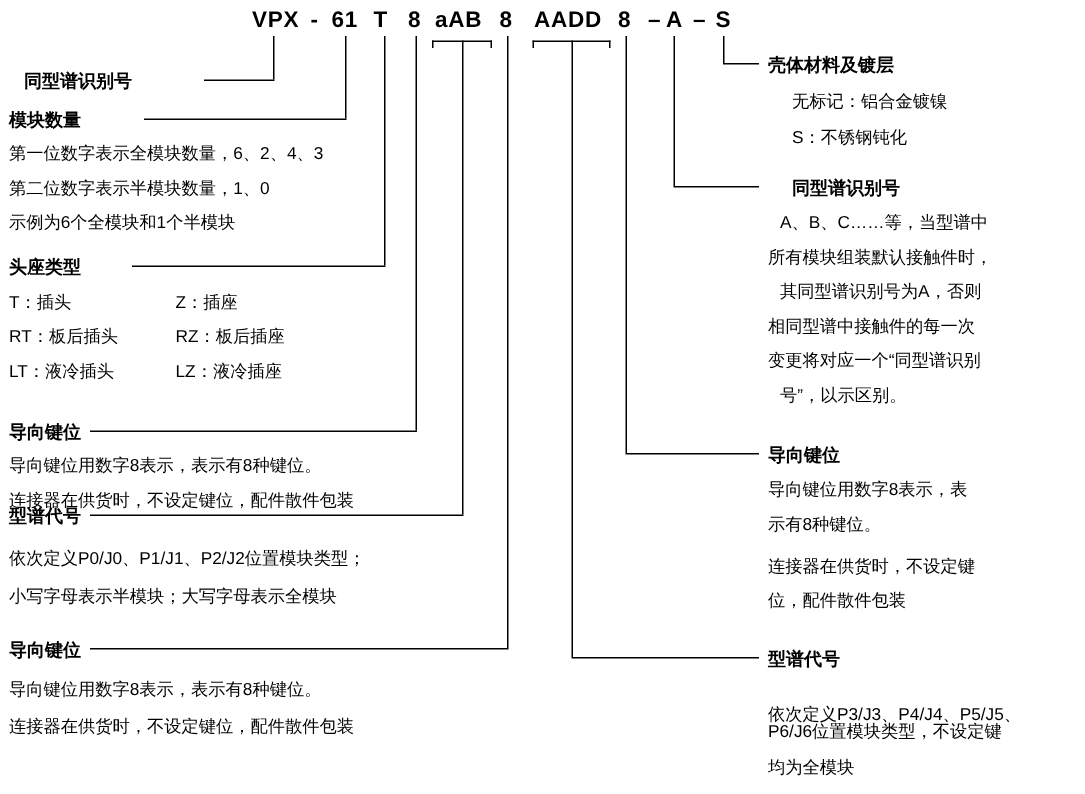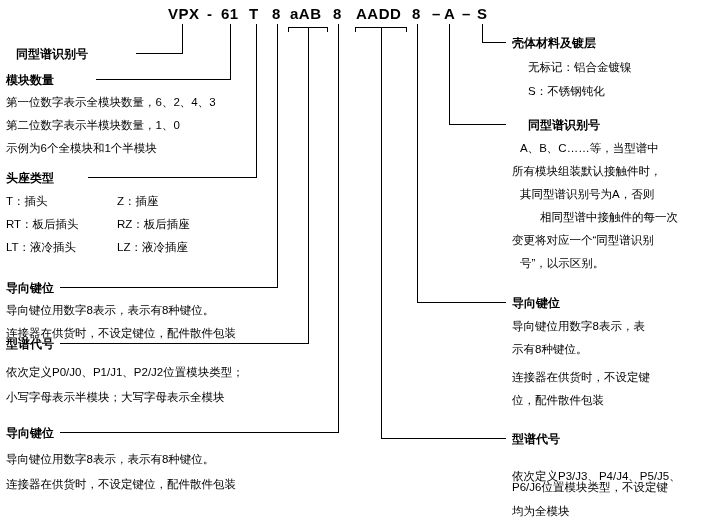--- a/index.html
+++ b/index.html
@@ -123,21 +123,21 @@
   <div class="tx" style="left:6px;top:477px;">连接器在供货时，不设定键位，配件散件包装</div>
 
   <div class="hd" style="left:512px;top:35px;">壳体材料及镀层</div>
   <div class="tx" style="left:528px;top:60px;">无标记：铝合金镀镍</div>
   <div class="tx" style="left:528px;top:84px;">S：不锈钢钝化</div>
 
   <div class="hd" style="left:512px;top:117px;margin-left:16px;">同型谱识别号</div>
   <div class="tx" style="left:520px;top:141px;">A、B、C……等，当型谱中</div>
   <div class="tx" style="left:512px;top:164px;">所有模块组装默认接触件时，</div>
   <div class="tx" style="left:520px;top:187px;">其同型谱识别号为A，否则</div>
-  <div class="tx" style="left:512px;top:210px;margin-left:28px;">相同型谱中接触件的每一次</div>
+  <div class="tx" style="left:512px;top:210px;">相同型谱中接触件的每一次</div>
   <div class="tx" style="left:512px;top:233px;">变更将对应一个“同型谱识别</div>
   <div class="tx" style="left:520px;top:256px;">号”，以示区别。</div>
 
   <div class="hd" style="left:512px;top:295px;">导向键位</div>
   <div class="tx" style="left:512px;top:319px;">导向键位用数字8表示，表</div>
   <div class="tx" style="left:512px;top:342px;">示有8种键位。</div>
   <div class="tx" style="left:512px;top:370px;">连接器在供货时，不设定键</div>
   <div class="tx" style="left:512px;top:393px;">位，配件散件包装</div>
 
   <div class="hd" style="left:512px;top:431px;">型谱代号</div>

